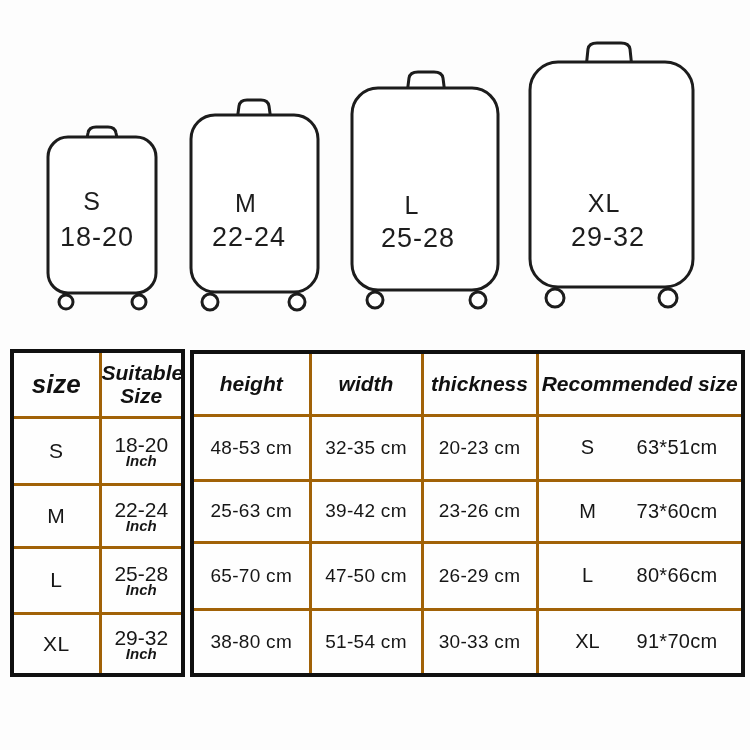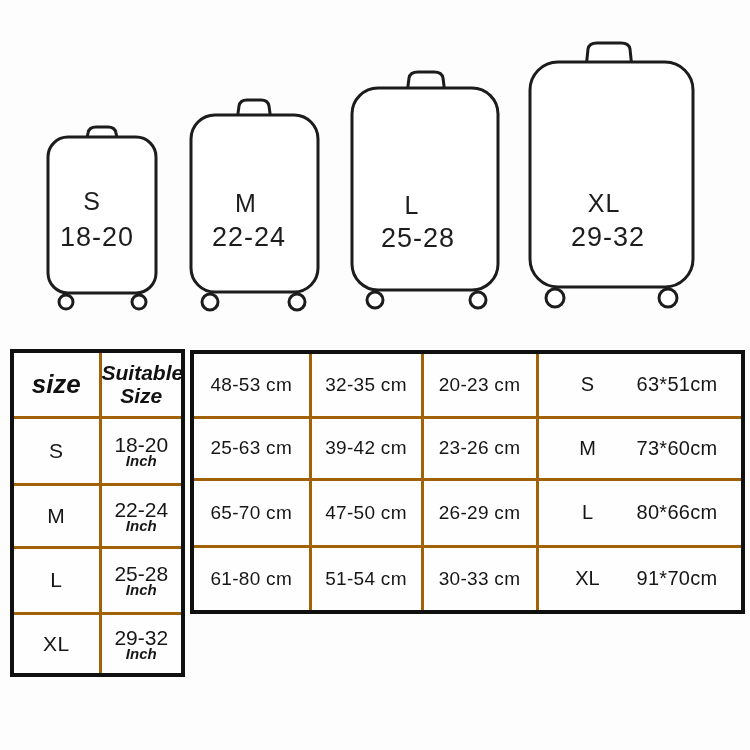--- a/index.html
+++ b/index.html
@@ -147,20 +147,26 @@
     </table>
 
   <table class="dim-table">
     <colgroup>
       <col style="width:118px">
         <col style="width:112px">
       <col style="width:115px">
         <col style="width:206px">
     </colgroup>
     <tbody>
+        <tr style="height:63px">
+      <td class="hdr">height</td>
+      <td class="hdr">width</td>
+      <td class="hdr">thickness</td>
+      <td class="hdr">Recommended size</td>
+    </tr>
     <tr style="height:65px">
       <td class="cell-val">48-53 cm</td>
       <td class="cell-val">32-35 cm</td>
       <td class="cell-val">20-23 cm</td>
       <td>
         <div class="rec-cell">
           <span class="rec-letter">S</span>
           <span class="rec-value">63*51cm</span>
         </div>
       </td>
@@ -181,21 +187,21 @@
       <td class="cell-val">47-50 cm</td>
       <td class="cell-val">26-29 cm</td>
       <td>
         <div class="rec-cell">
           <span class="rec-letter">L</span>
           <span class="rec-value">80*66cm</span>
         </div>
       </td>
     </tr>
     <tr style="height:66px">
-      <td class="cell-val">61-80 cm</td>
+      <td class="cell-val">38-80 cm</td>
       <td class="cell-val">51-54 cm</td>
       <td class="cell-val">30-33 cm</td>
       <td>
         <div class="rec-cell">
           <span class="rec-letter">XL</span>
           <span class="rec-value">91*70cm</span>
         </div>
       </td>
     </tr>
   </tbody>

